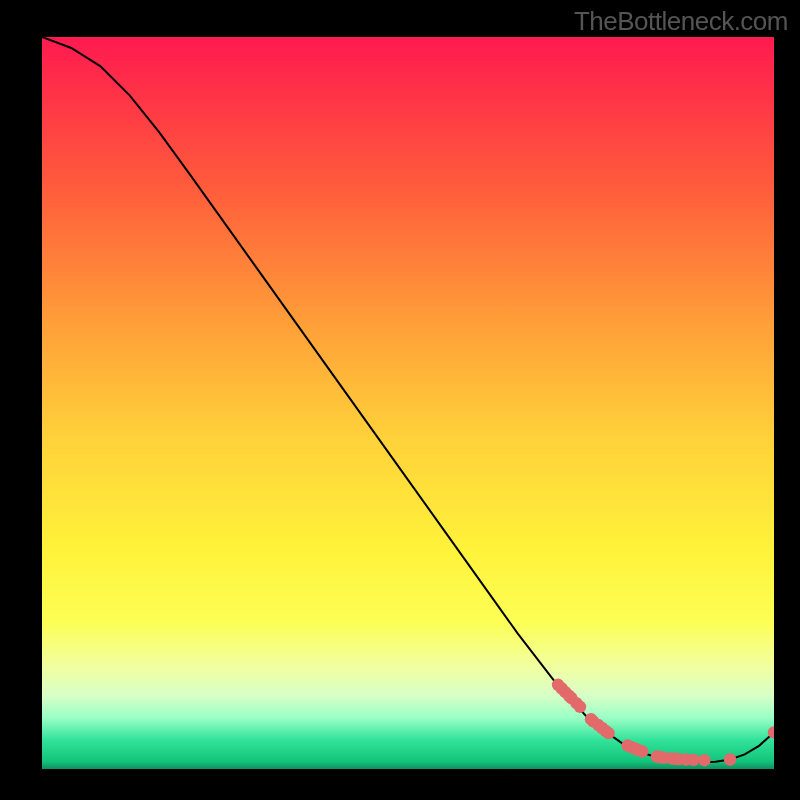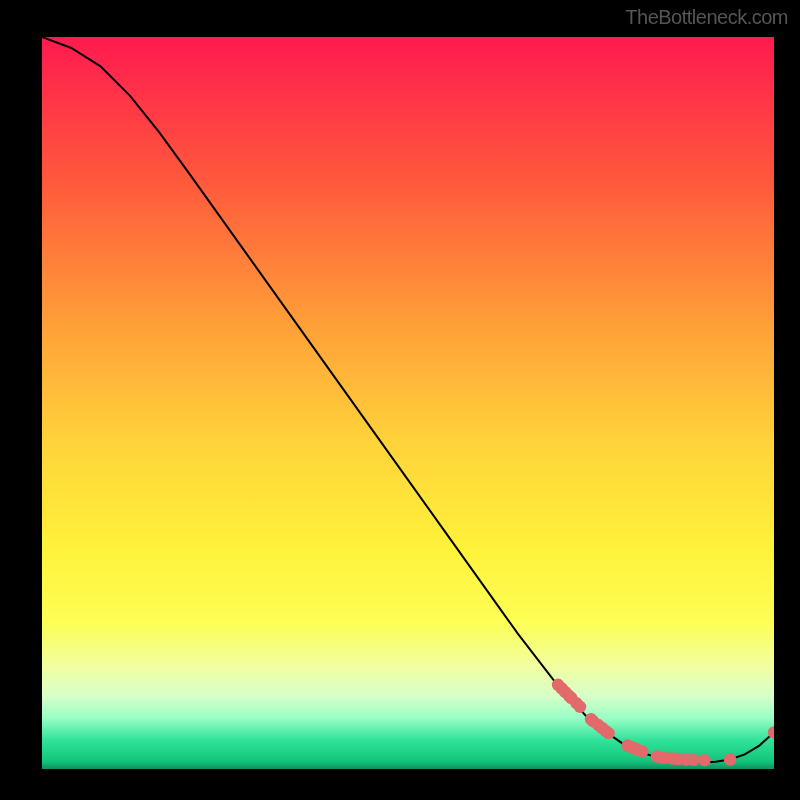--- a/index.html
+++ b/index.html
@@ -9,21 +9,21 @@
     background: #000;
     font-family: Arial, Helvetica, sans-serif;
     position: relative;
     overflow: hidden;
   }
   .watermark {
     position: absolute;
     top: 6px;
     right: 12px;
     color: #555;
-    font-size: 20px;
+    font-size: 26px;
     font-weight: 400;
     letter-spacing: -0.5px;
     z-index: 10;
   }
   .chart-frame {
     position: absolute;
     left: 42px;
     top: 37px;
     width: 732px;
     height: 732px;

